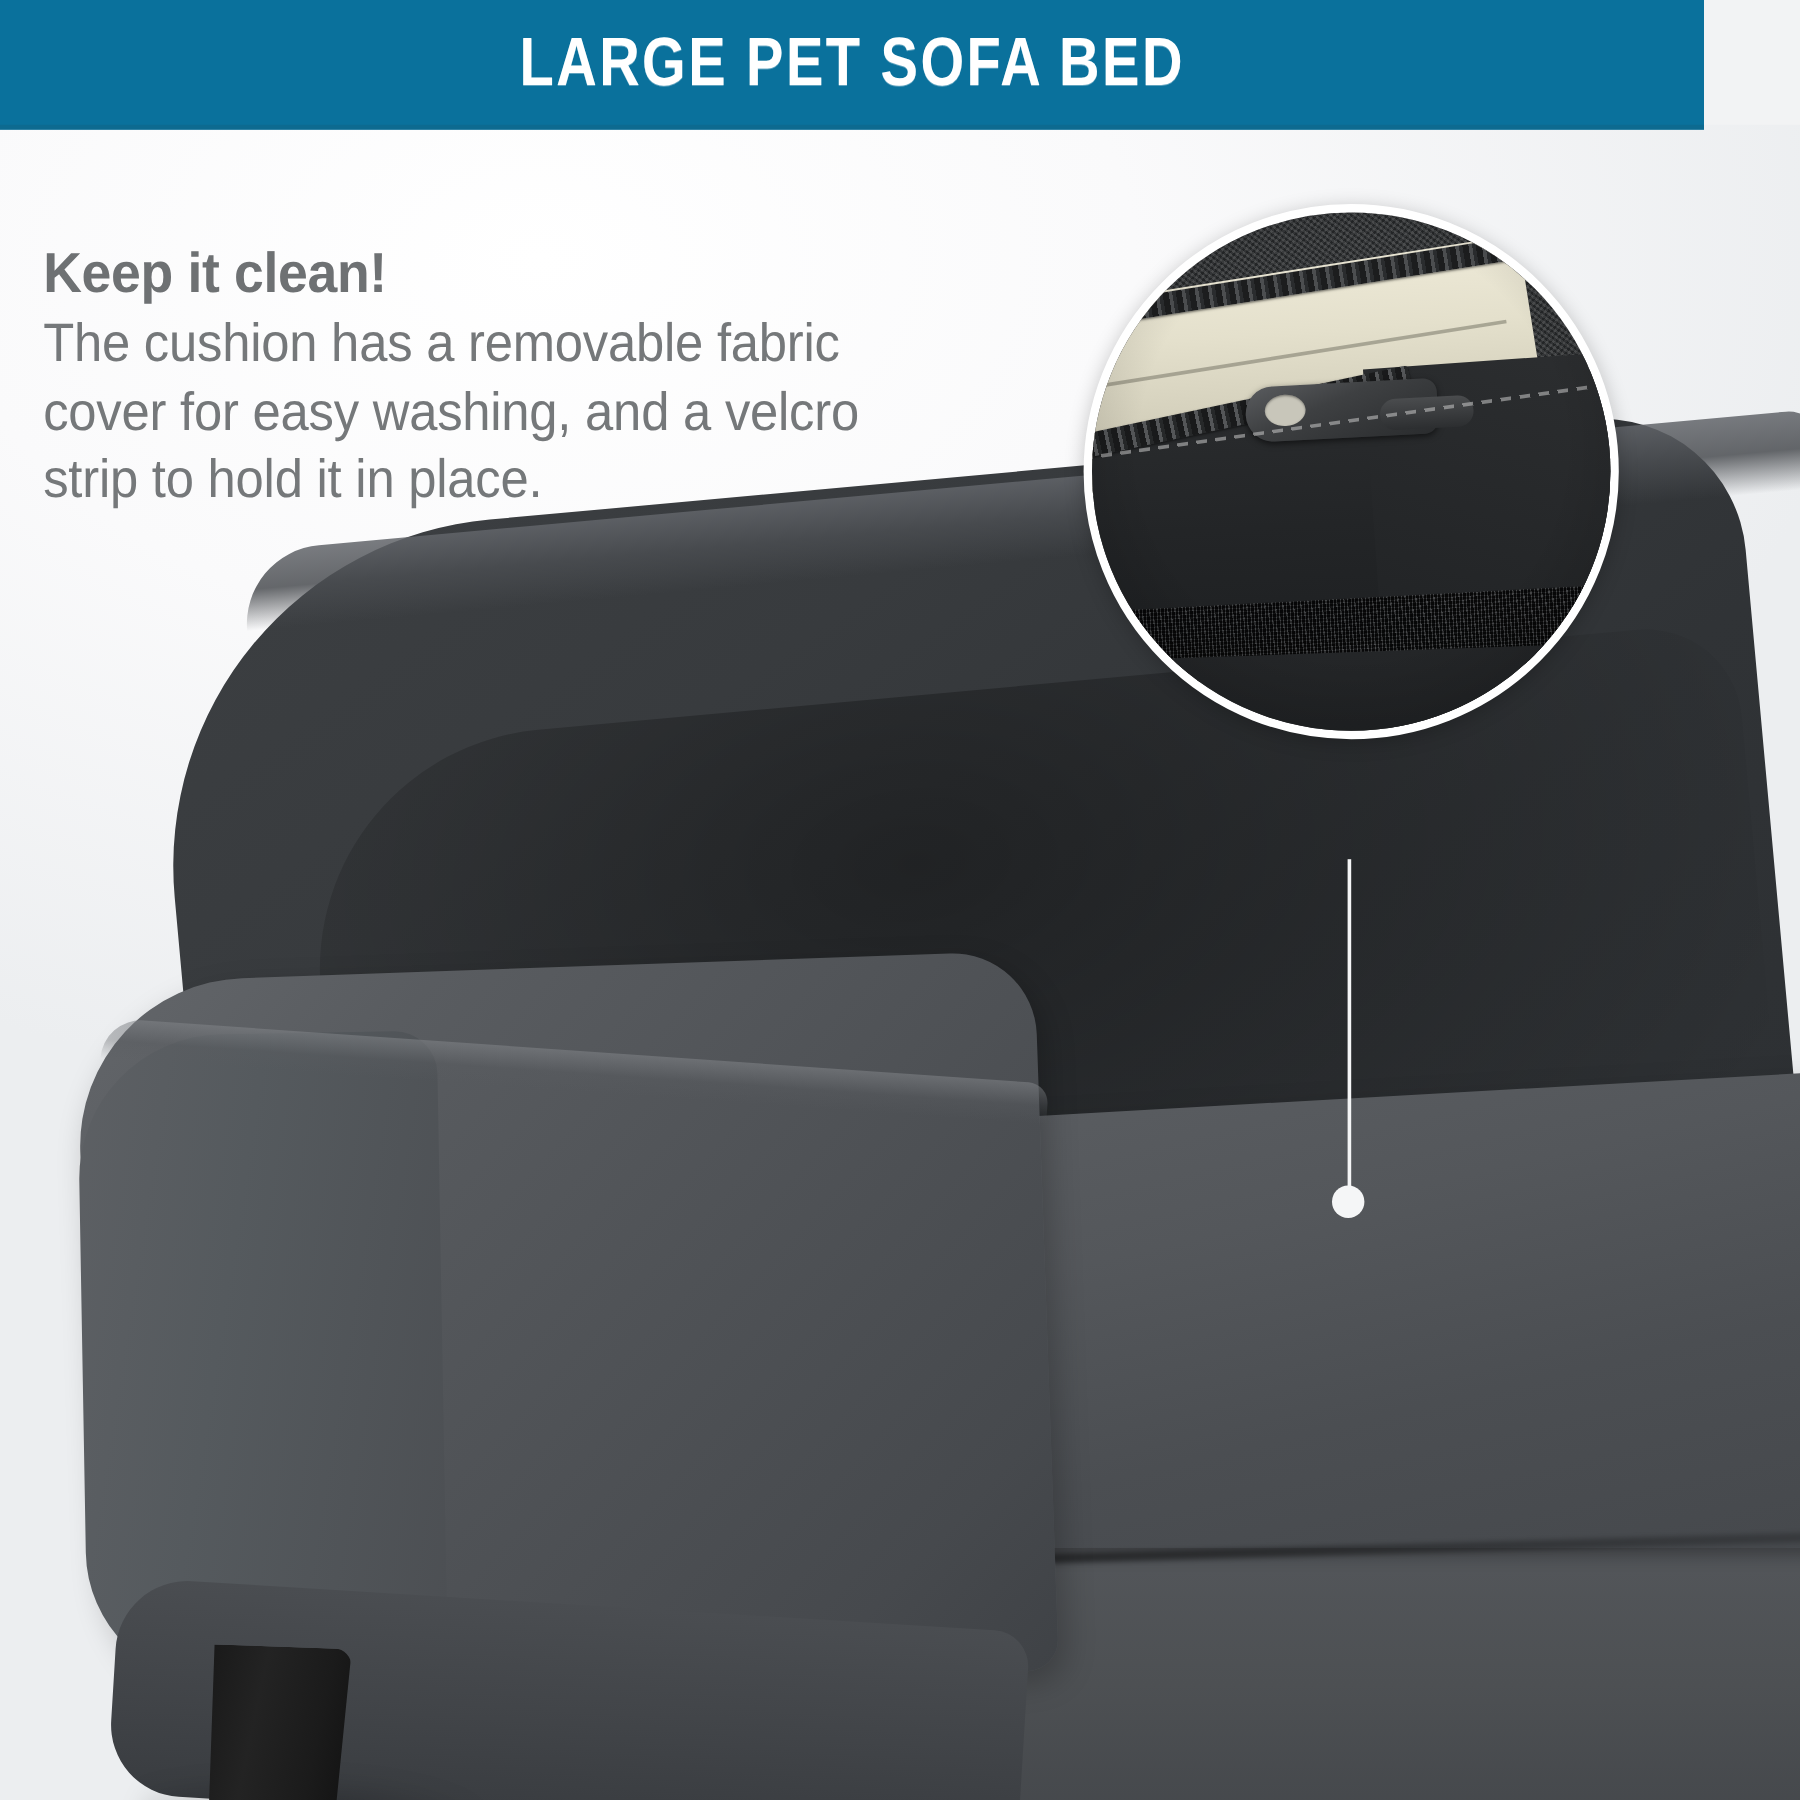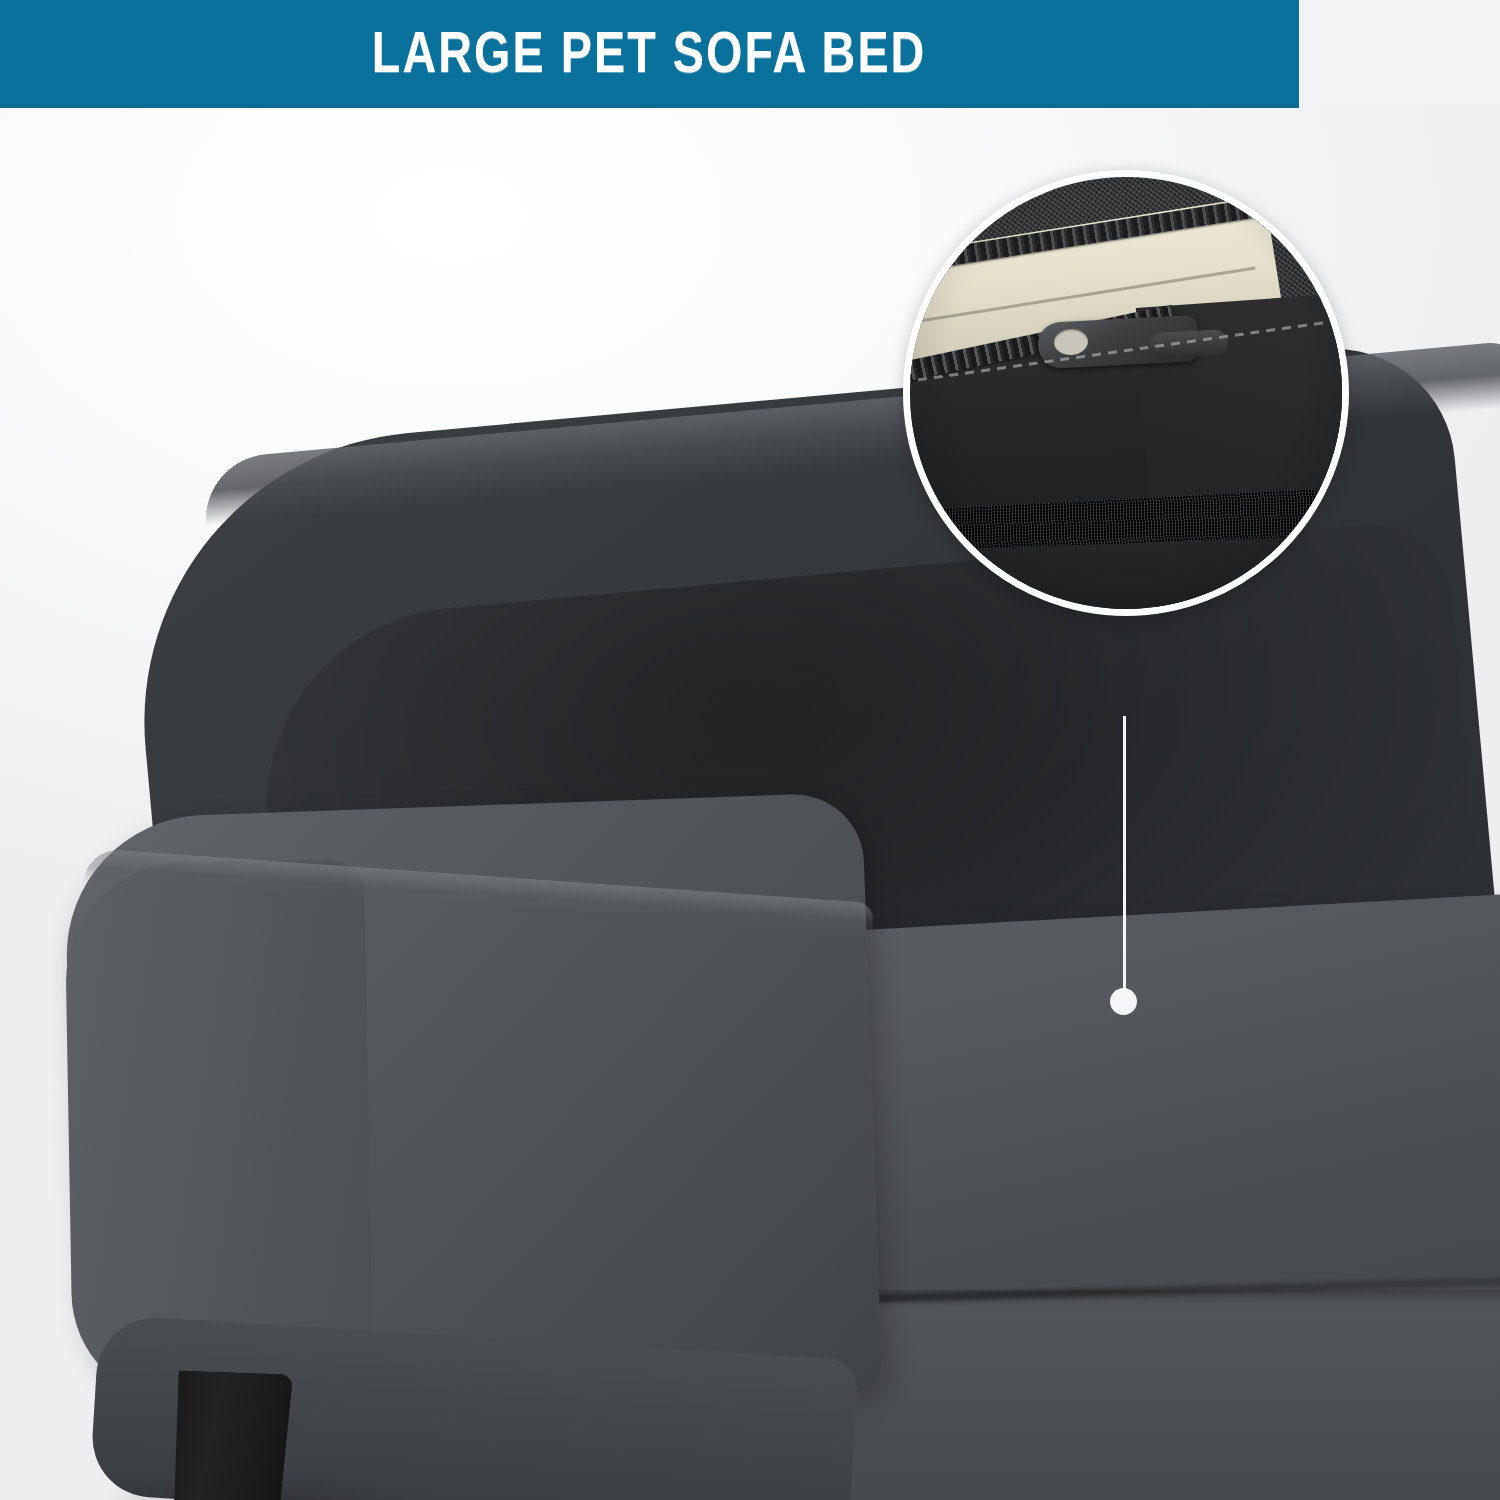--- a/index.html
+++ b/index.html
@@ -13,21 +13,21 @@
     height: 1500px;
     overflow: hidden;
     background: #f2f3f4;
     font-family: "Liberation Sans", sans-serif;
   }
 
   
   #banner {
     position: absolute;
     left: 0; top: 0;
-    width: 1299px;
+    width: 1420px;
     height: 104px;
     background: #0a719c;
     border-bottom: 4px solid #0d6a90;
     display: flex;
     align-items: center;
     justify-content: center;
     z-index: 40;
   }
   #banner-title {
     color: #ffffff;
@@ -396,15 +396,23 @@
       <div id="c-zipper-bot" class="c-layer"></div>
       <div id="c-slider" class="c-layer"></div>
       <div id="c-slider-hole" class="c-layer"></div>
       <div id="c-slider-tail" class="c-layer"></div>
       <div id="c-stitch" class="c-layer"></div>
       <div id="c-velcro" class="c-layer"></div>
       <div id="c-bottomfabric" class="c-layer"></div>
       <div id="c-vignette" class="c-layer"></div>
     </div>
 
+    <div id="copy">
+      <div id="copy-head">Keep it clean!</div>
+      <div id="copy-body">
+        <span>The cushion has a removable fabric</span>
+        <span>cover for easy washing, and a velcro</span>
+        <span>strip to hold it in place.</span>
+      </div>
+    </div>
 
   </div>
 </div>
 
 </body></html>

